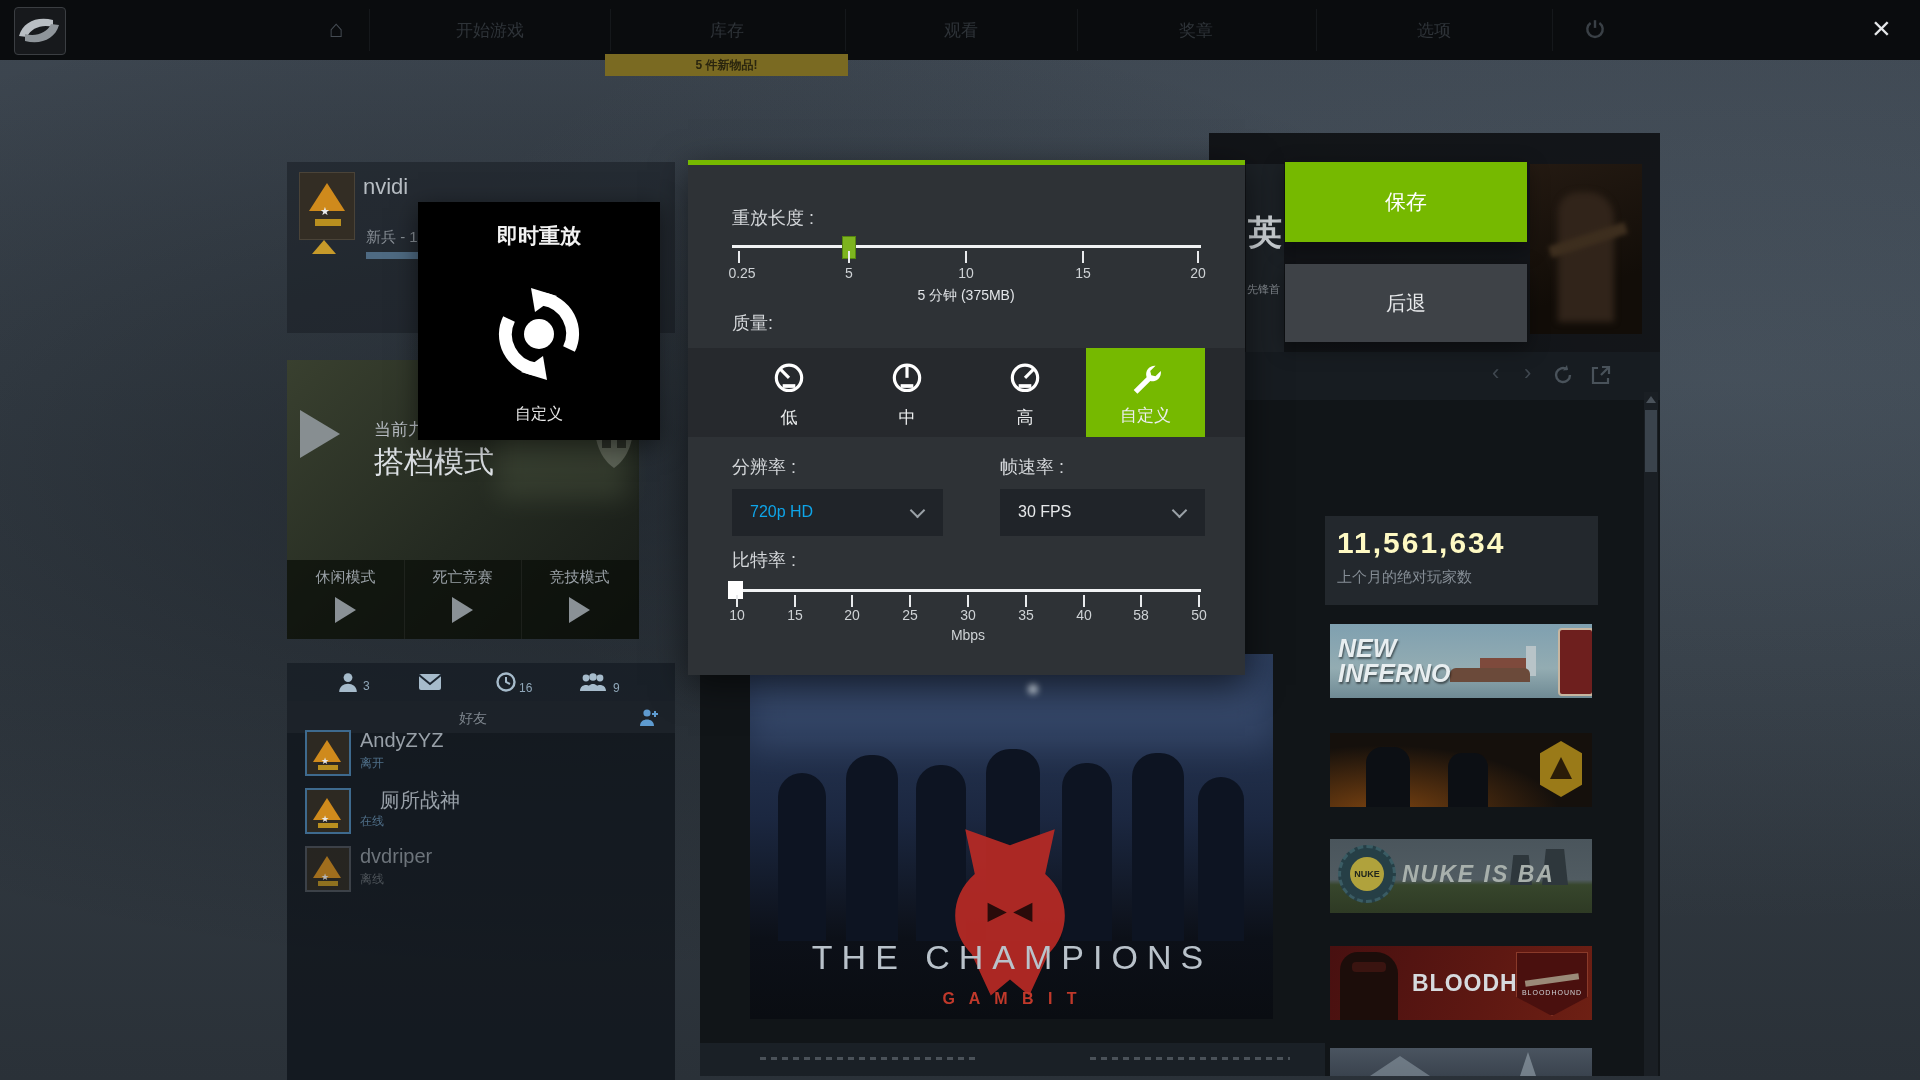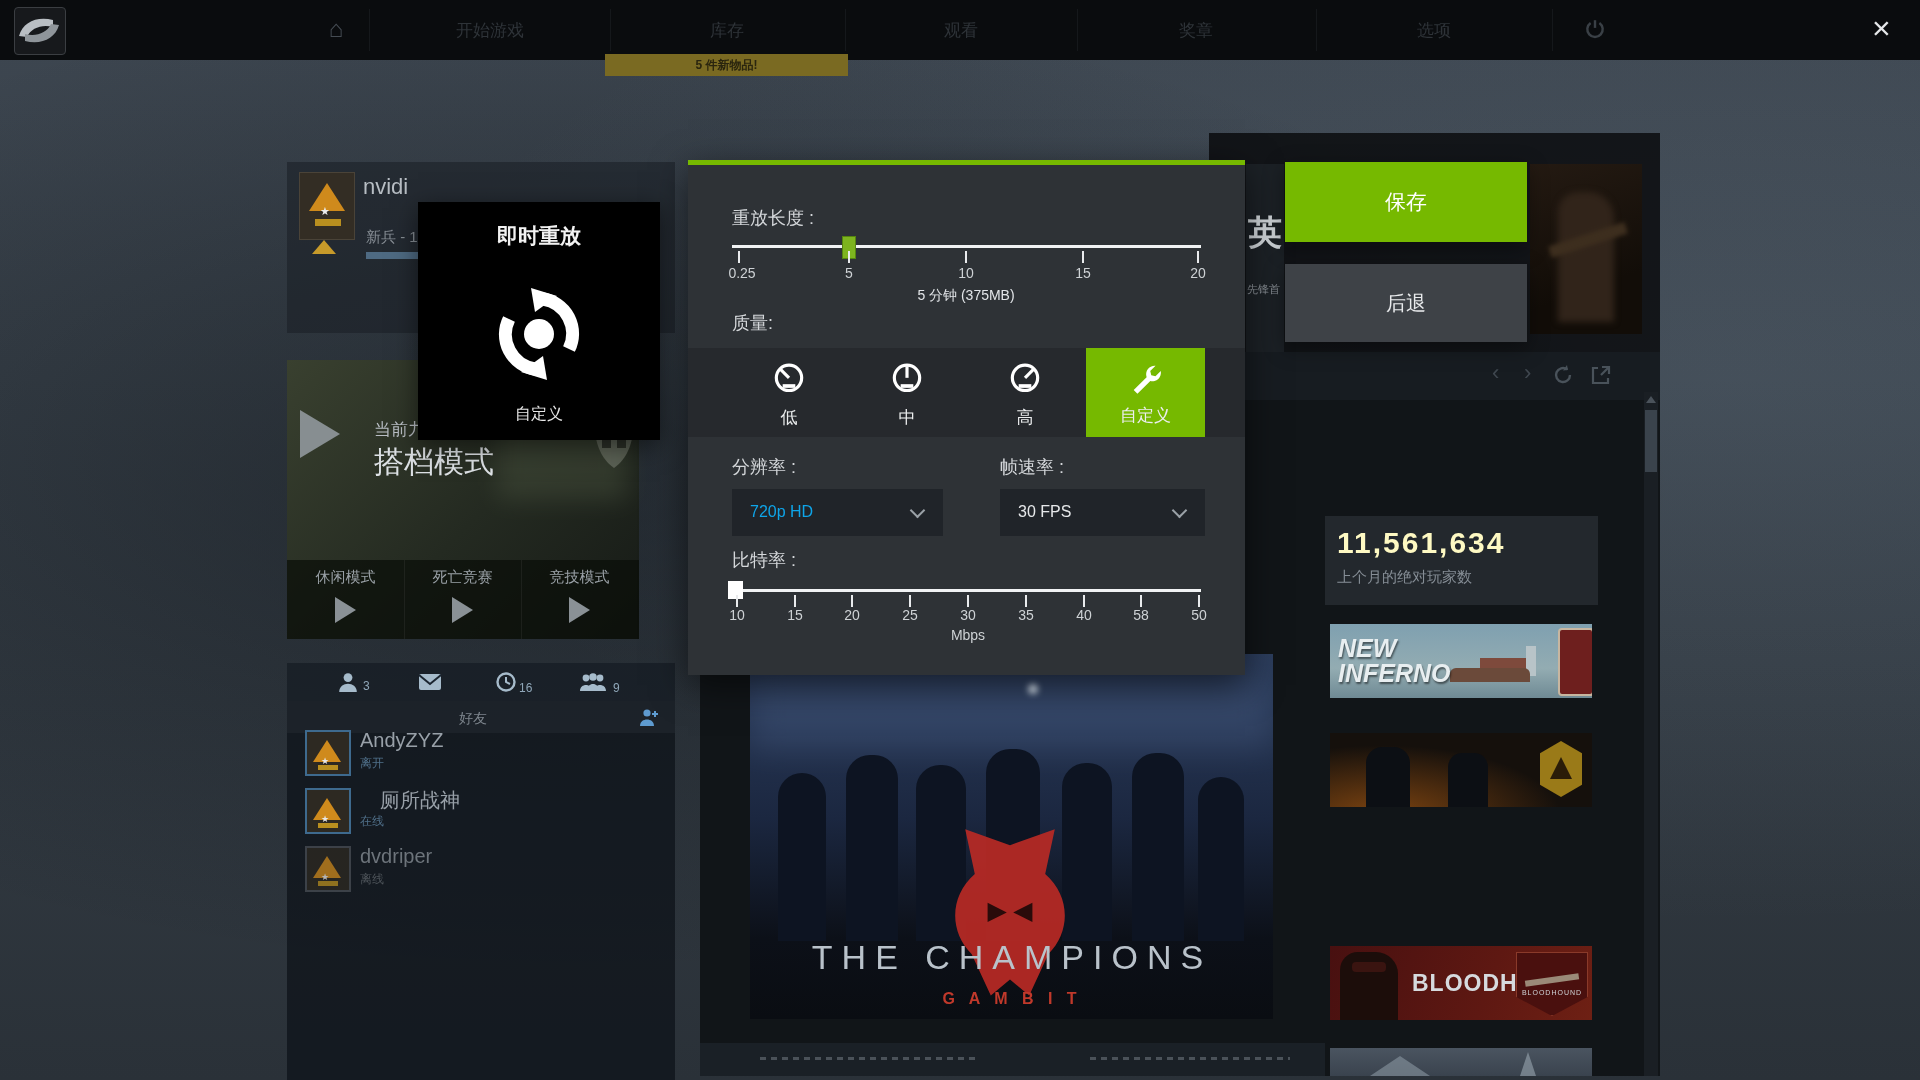--- a/index.html
+++ b/index.html
@@ -236,20 +236,28 @@
     <div class="abs" style="left:8px;top:12px;font-size:25px;font-weight:bold;font-style:italic;color:#e8eef0;line-height:25px;text-shadow:1px 2px 2px rgba(0,0,0,.5);width:120px;">NEW INFERNO</div>
     <div class="abs" style="left:228px;top:4px;width:32px;height:64px;background:#6e1f1e;border:2px solid #c8b6a0;border-radius:4px;"></div>
   </div>
   <div class="abs banner" style="top:733px;height:74px;background:radial-gradient(ellipse at 20% 110%,rgba(210,110,20,.55),transparent 60%),#15100c;">
     <div class="abs" style="left:36px;top:14px;width:44px;height:60px;background:#0c0f14;border-radius:16px 16px 0 0;"></div>
     <div class="abs" style="left:118px;top:20px;width:40px;height:54px;background:#0c0f14;border-radius:14px 14px 0 0;"></div>
     <div class="abs" style="left:210px;top:8px;width:42px;height:56px;background:#9a7a18;clip-path:polygon(50% 0,100% 22%,100% 78%,50% 100%,0 78%,0 22%);">
       <div class="tri abs" style="left:10px;top:16px;border-left:11px solid transparent;border-right:11px solid transparent;border-bottom:22px solid #2a1c08;"></div>
     </div>
   </div>
+  <div class="abs banner" style="top:839px;height:74px;background:linear-gradient(180deg,#4a555c 0%,#515c62 55%,#37462c 62%,#2e3a24 100%);">
+    <div class="abs" style="left:180px;top:16px;width:22px;height:30px;background:#2e373c;clip-path:polygon(15% 0,85% 0,100% 100%,0 100%);"></div>
+    <div class="abs" style="left:212px;top:10px;width:26px;height:36px;background:#2e373c;clip-path:polygon(15% 0,85% 0,100% 100%,0 100%);"></div>
+    <div class="abs" style="left:8px;top:6px;width:52px;height:52px;border-radius:50%;background:#263f46;border:3px dashed #3a5c64;">
+      <div class="abs" style="left:9px;top:9px;width:34px;height:34px;border-radius:50%;background:#b0a23c;text-align:center;line-height:34px;font-size:9px;font-weight:bold;color:#20261c;">NUKE</div>
+    </div>
+    <div class="abs" style="left:72px;top:22px;font-size:23px;font-weight:bold;font-style:italic;color:#a8b0ac;letter-spacing:2px;white-space:nowrap;">NUKE IS BA</div>
+  </div>
   <div class="abs banner" style="top:946px;height:74px;background:linear-gradient(110deg,#481010 0%,#5e1812 60%,#6e2014 100%);">
     <div class="abs" style="left:10px;top:6px;width:58px;height:68px;background:#1c0d0a;border-radius:18px 22px 0 0;"></div>
     <div class="abs" style="left:22px;top:16px;width:34px;height:10px;background:#3a1410;border-radius:4px;"></div>
     <div class="abs" style="left:82px;top:24px;font-size:23px;font-weight:bold;color:#d6dade;letter-spacing:1px;white-space:nowrap;">BLOODHOU</div>
     <div class="abs" style="left:186px;top:6px;width:70px;height:62px;background:#4a100e;border:1px solid #8a3a2a;clip-path:polygon(0 0,100% 0,100% 70%,50% 100%,0 70%);">
       <div class="abs" style="left:8px;top:24px;width:54px;height:6px;background:#9a8a78;transform:rotate(-8deg);"></div>
       <div class="abs ctr" style="left:35px;top:36px;font-size:7px;color:#d0d4d8;letter-spacing:1px;">BLOODHOUND</div>
     </div>
   </div>
   <div class="abs banner" style="top:1048px;height:28px;background:linear-gradient(180deg,#4a5460,#3a434e);">

